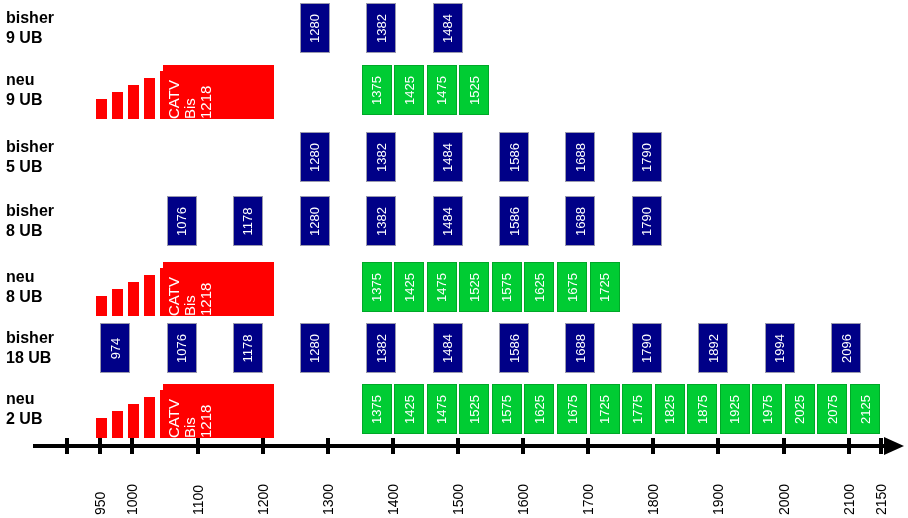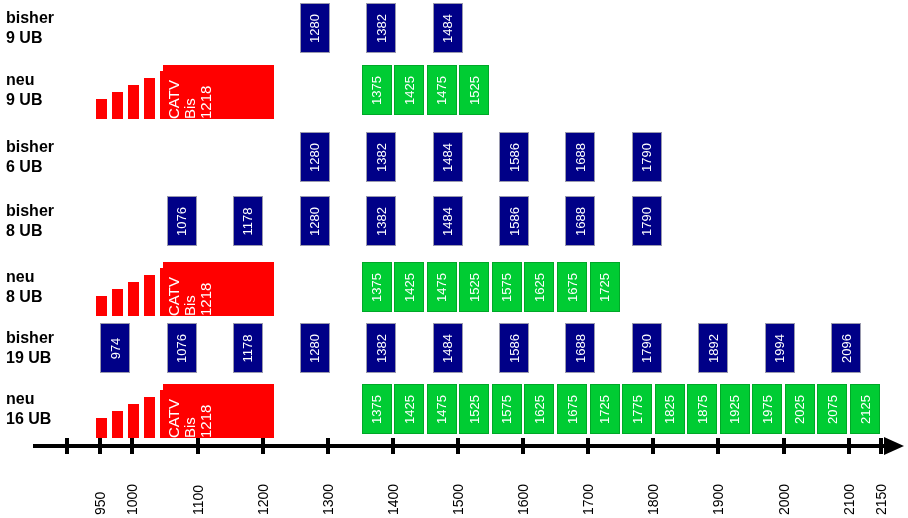--- a/index.html
+++ b/index.html
@@ -80,21 +80,21 @@
         <span>1425</span>
       </div>
       <div class="box neu" style="left: 426.72px; top: 65px;">
         <span>1475</span>
       </div>
       <div class="box neu" style="left: 459.28px; top: 65px;">
         <span>1525</span>
       </div>
       <div class="row-label" style="top: 130px;">
         <span>bisher</span>
-        <span>6 UB</span>
+        <span>5 UB</span>
       </div>
       <div class="box bisher" style="left: 299.736px; top: 132px;">
         <span>1280</span>
       </div>
       <div class="box bisher" style="left: 366.158px; top: 132px;">
         <span>1382</span>
       </div>
       <div class="box bisher" style="left: 432.581px; top: 132px;">
         <span>1484</span>
       </div>
@@ -170,21 +170,21 @@
         <span>1625</span>
       </div>
       <div class="box neu" style="left: 556.96px; top: 262px;">
         <span>1675</span>
       </div>
       <div class="box neu" style="left: 589.52px; top: 262px;">
         <span>1725</span>
       </div>
       <div class="row-label" style="top: 321px;">
         <span>bisher</span>
-        <span>19 UB</span>
+        <span>18 UB</span>
       </div>
       <div class="box bisher" style="left: 100.469px; top: 323px;">
         <span>974</span>
       </div>
       <div class="box bisher" style="left: 166.891px; top: 323px;">
         <span>1076</span>
       </div>
       <div class="box bisher" style="left: 233.314px; top: 323px;">
         <span>1178</span>
       </div>
@@ -210,21 +210,21 @@
         <span>1892</span>
       </div>
       <div class="box bisher" style="left: 764.693px; top: 323px;">
         <span>1994</span>
       </div>
       <div class="box bisher" style="left: 831.115px; top: 323px;">
         <span>2096</span>
       </div>
       <div class="row-label" style="top: 382px;">
         <span>neu</span>
-        <span>16 UB</span>
+        <span>2 UB</span>
       </div>
       <div class="stair" style="left: 96px; width: 11px; top: 418px; height: 20px; background: rgb(255, 0, 0);"></div>
       <div class="stair" style="left: 112px; width: 11px; top: 411px; height: 27px; background: rgb(255, 0, 0);"></div>
       <div class="stair" style="left: 128px; width: 11px; top: 404px; height: 34px; background: rgb(255, 0, 0);"></div>
       <div class="stair" style="left: 144px; width: 11px; top: 397px; height: 41px; background: rgb(255, 0, 0);"></div>
       <div class="stair" style="left: 160px; width: 11px; top: 390px; height: 48px; background: rgb(255, 0, 0);"></div>
       <div class="catv-block" style="left: 163px; width: 111px; top: 384px; background: rgb(255, 0, 0);">
         <div class="catv-text">
           <div>CATV</div>
           <div>Bis</div>

